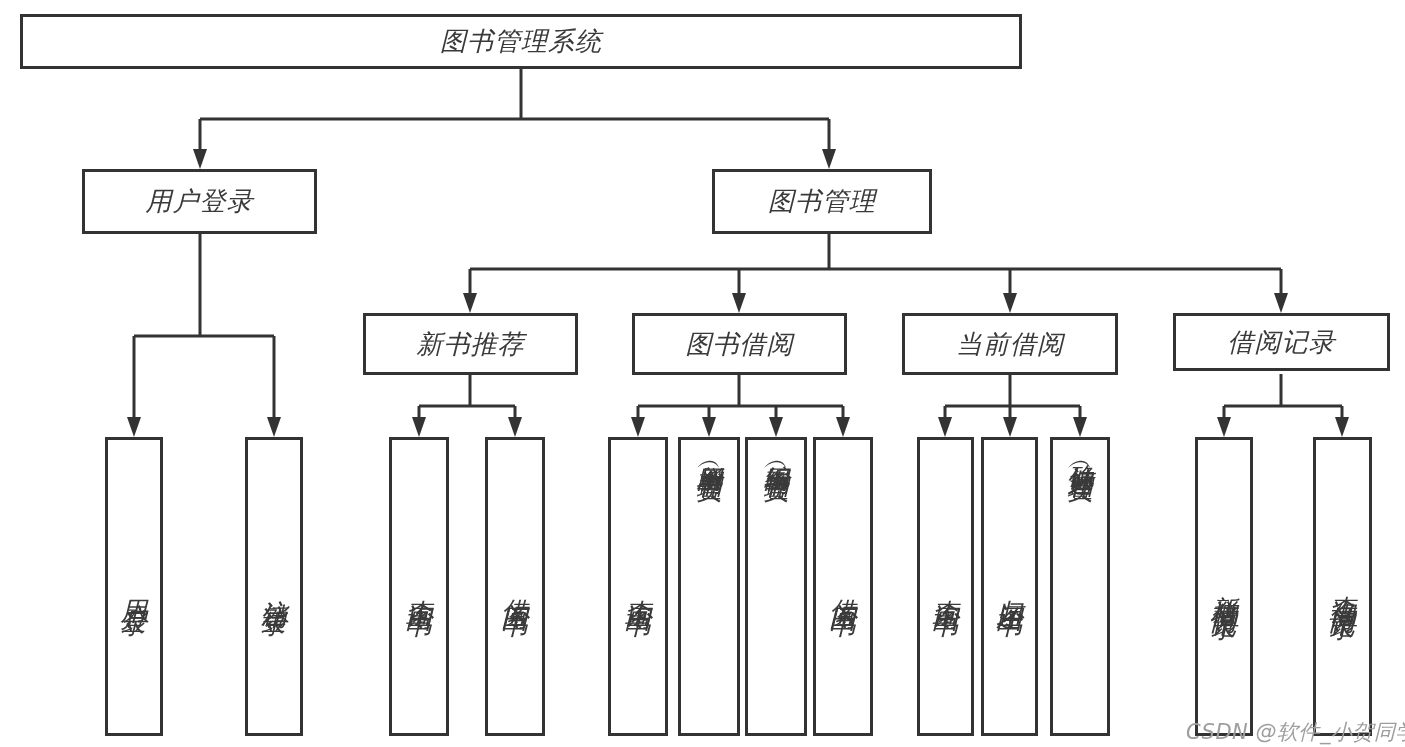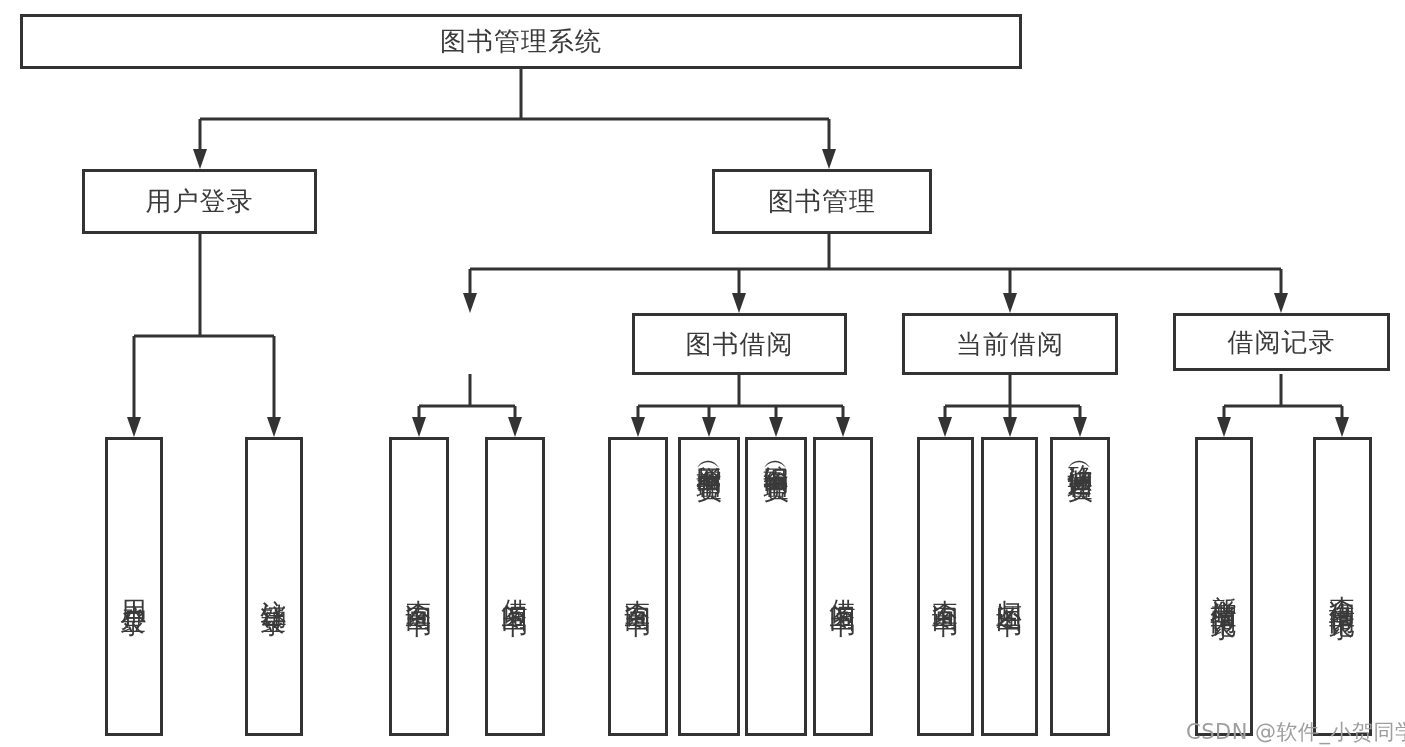--- a/index.html
+++ b/index.html
@@ -1,18 +1,19 @@
 <!DOCTYPE html>
 <html><head>
 <meta charset="utf-8">
 <style>
   html,body{margin:0;padding:0;background:#ffffff;}
   .stage{
     position:relative;width:1405px;height:747px;background:#ffffff;overflow:hidden;
     font-family:"DejaVu Sans","Liberation Sans",sans-serif;
+    font-style:italic;
   }
   svg.connectors{position:absolute;left:0;top:0;z-index:1;}
   .node{
     position:absolute;box-sizing:border-box;border:3px solid #333333;background:#ffffff;
     display:flex;align-items:center;justify-content:center;
     color:#3a3a3a;z-index:2;
   }
   .node.h{font-size:26px;letter-spacing:1px;white-space:nowrap;}
   .node.v{
     writing-mode:vertical-rl;text-orientation:mixed;
@@ -103,20 +104,21 @@
       <line x1="1342" y1="406" x2="1342" y2="421" fill="none"></line>
       <polygon points="1335,417 1349,417 1342,437" stroke="none"></polygon>
     </g>
   </svg>
 
   <div class="node h" style="left:20px;top:14px;width:1002px;height:55px">图书管理系统</div>
 
   <div class="node h" style="left:82px;top:169px;width:235px;height:65px">用户登录</div>
   <div class="node h" style="left:712px;top:169px;width:220px;height:65px">图书管理</div>
 
+  <div class="node h" style="left:363px;top:313px;width:215px;height:62px">新书推荐</div>
   <div class="node h" style="left:902px;top:313px;width:216px;height:62px">当前借阅</div>
   <div class="node h" style="left:632px;top:313px;width:215px;height:62px">图书借阅</div>
   <div class="node h" style="left:1173px;top:313px;width:217px;height:58px">借阅记录</div>
 
   <div class="node v" style="left:105px;top:437px;width:58px;height:299px">用户登录</div>
   <div class="node v" style="left:245px;top:437px;width:58px;height:299px">注销登录</div>
 
   <div class="node v" style="left:389px;top:437px;width:60px;height:299px">查询图书</div>
   <div class="node v" style="left:485px;top:437px;width:60px;height:299px">借阅图书</div>
 

